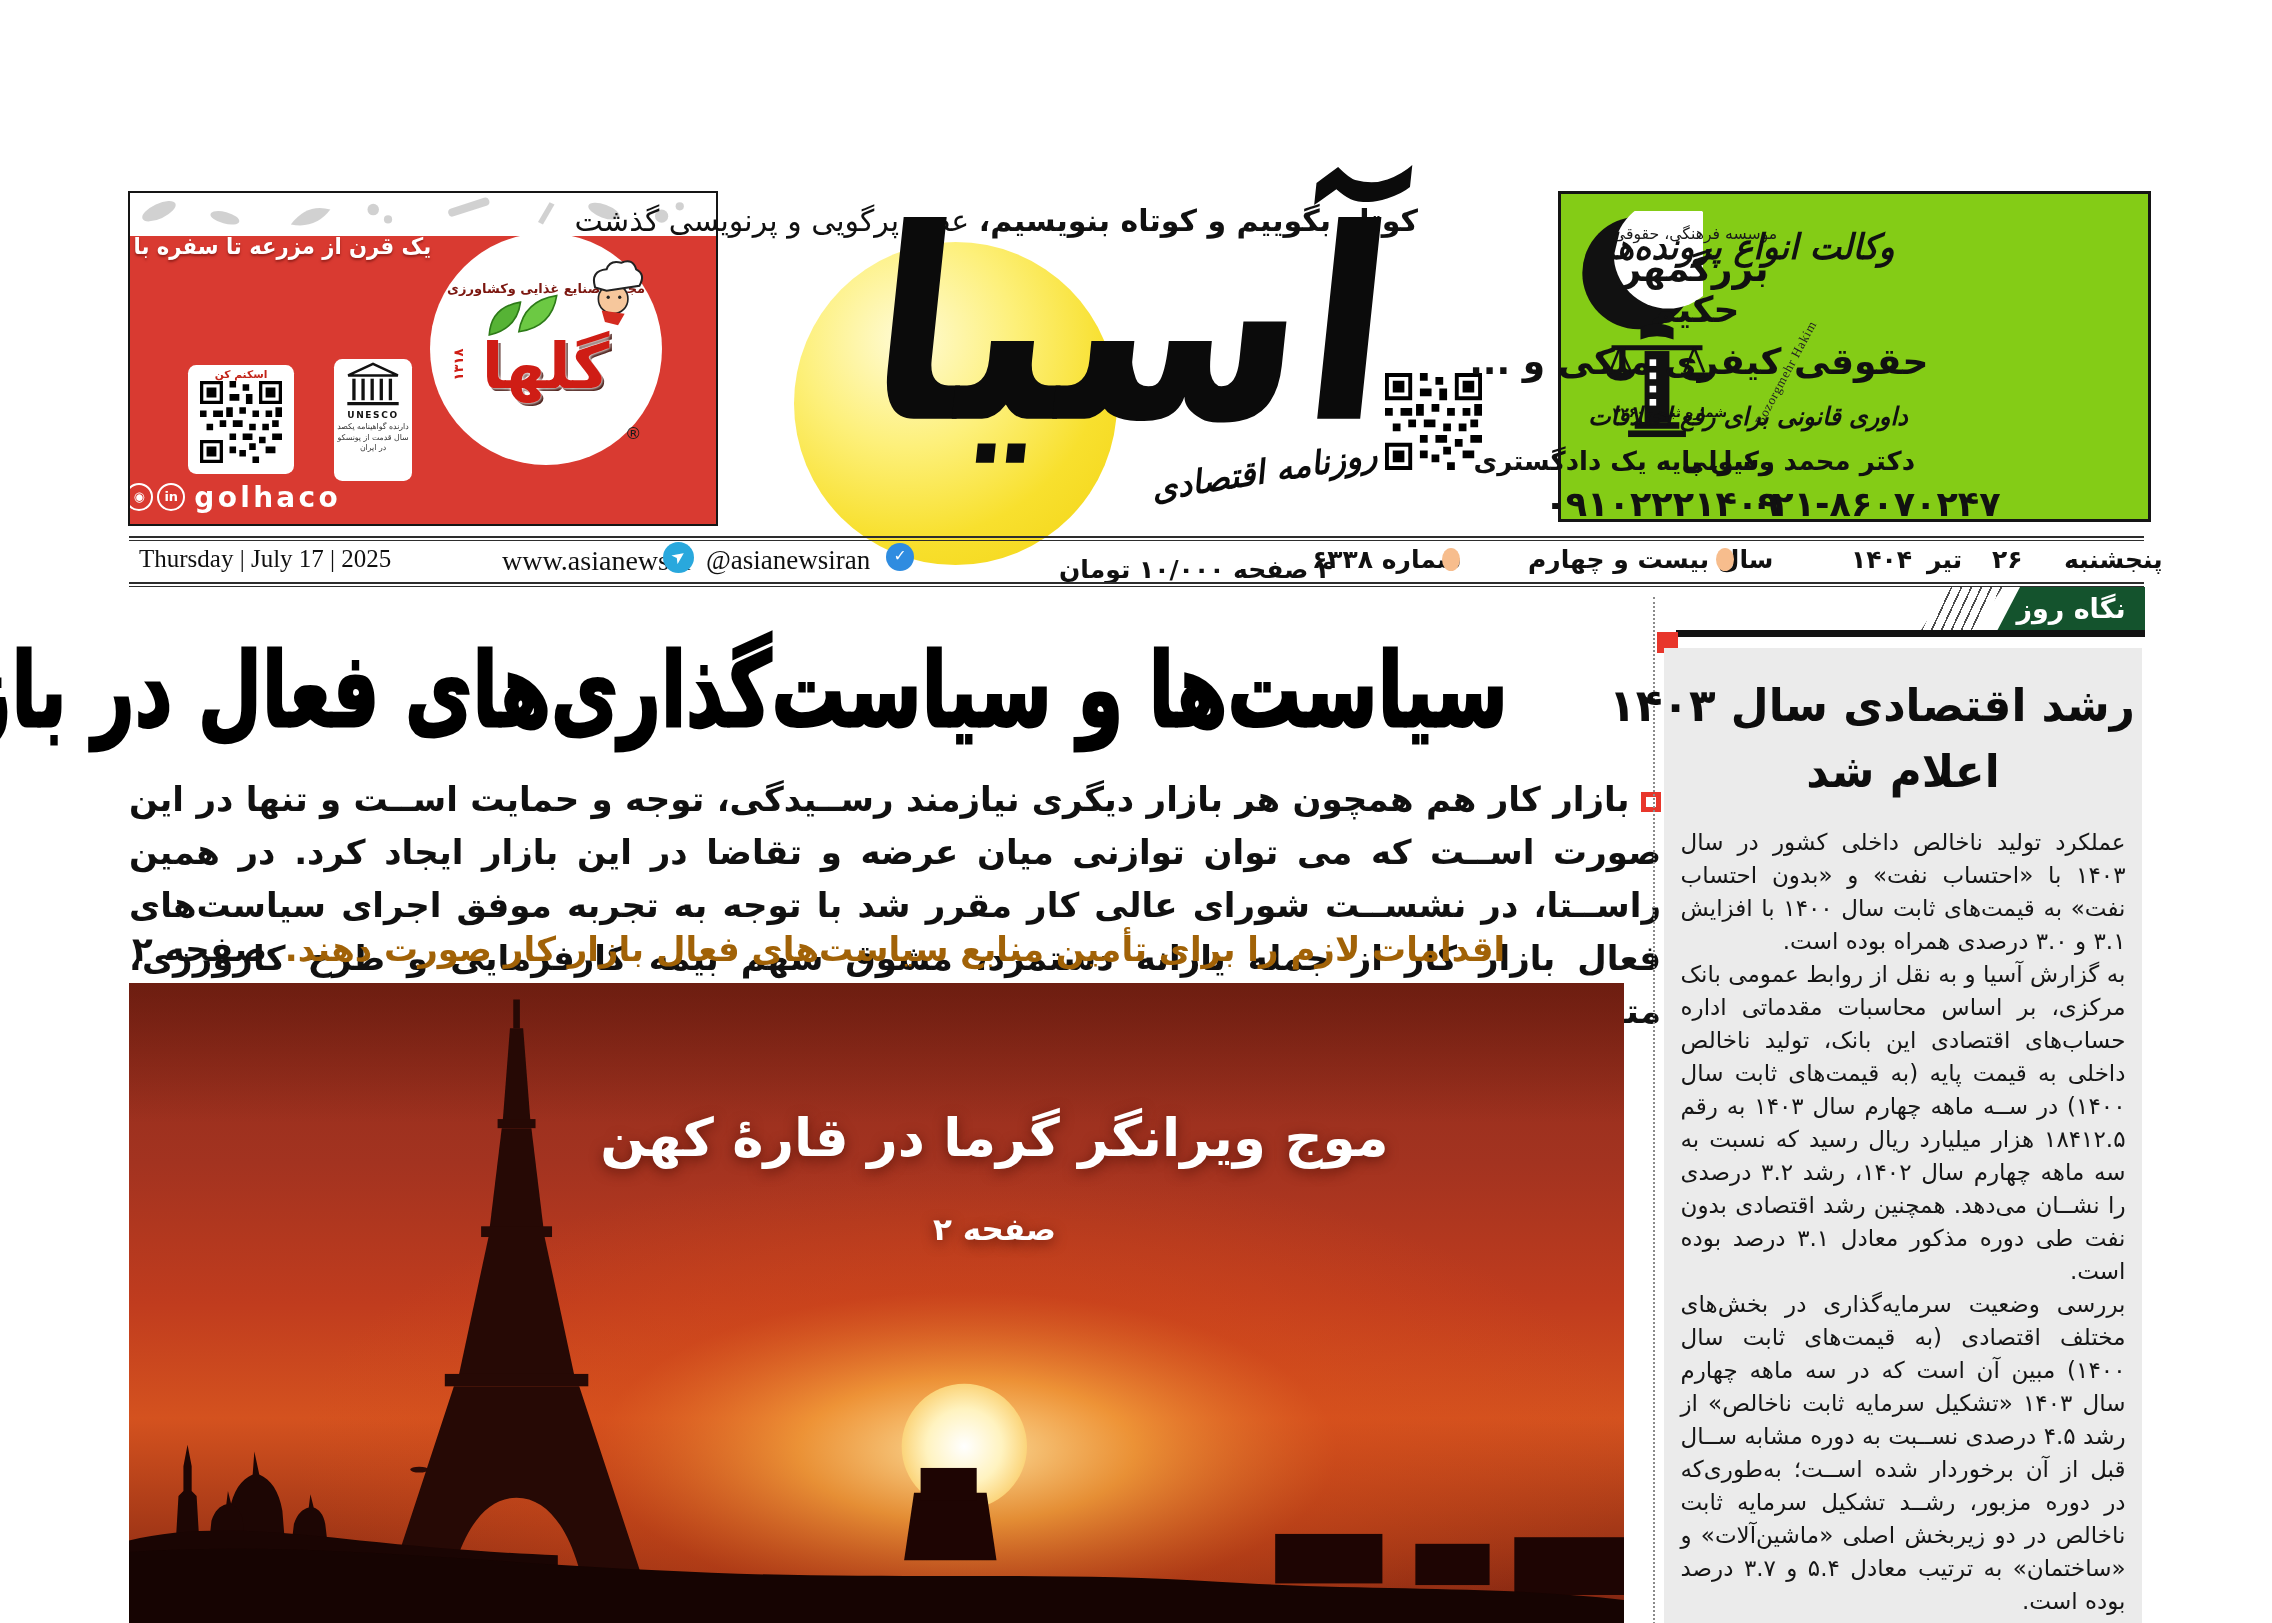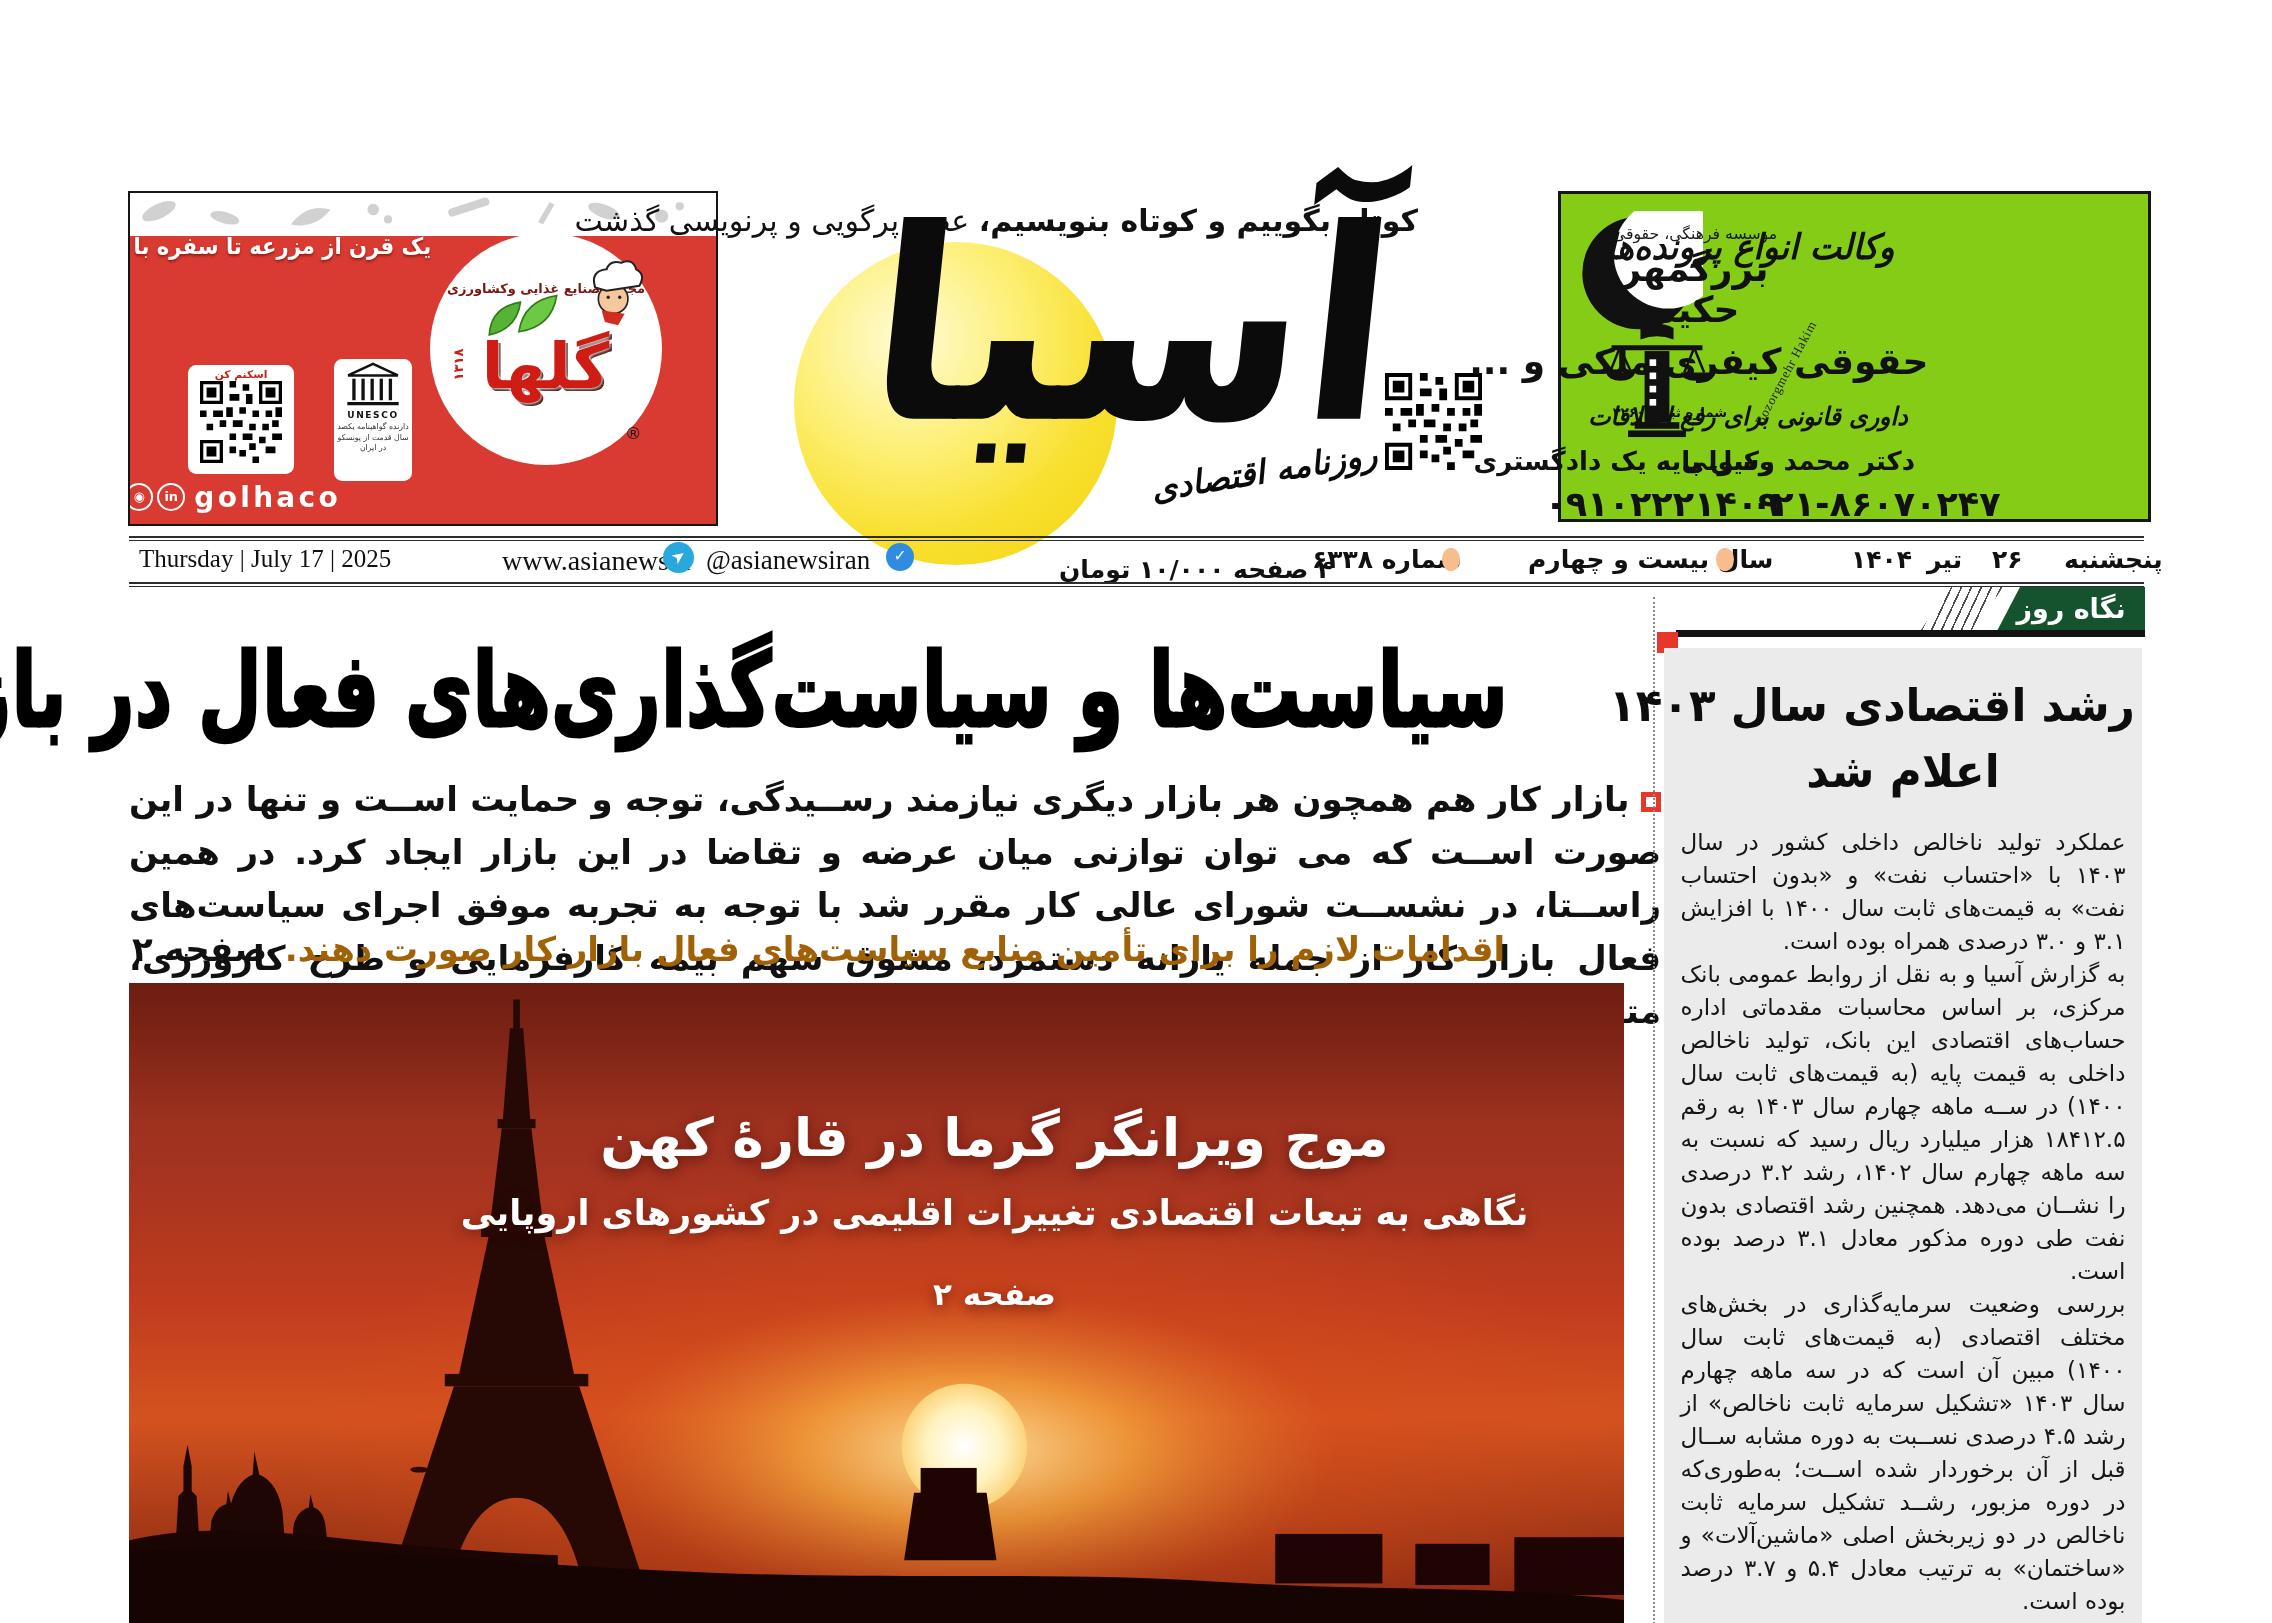--- a/index.html
+++ b/index.html
@@ -286,21 +286,20 @@
         <path d="M940,700 L952,618 L1040,618 L1052,700 Z"></path>
         <rect x="960" y="588" width="68" height="40"></rect>
         <rect x="1390" y="668" width="130" height="60"></rect>
         <rect x="1560" y="680" width="90" height="50"></rect>
         <rect x="1680" y="672" width="133" height="70"></rect>
       </g>
       <path d="M0,690 C200,676 420,702 640,712 C900,726 1100,712 1320,726 C1520,738 1660,730 1813,748 L1813,776 L0,776 Z" fill="#160402"></path>
     </svg>
     <div class="ph-overlay">
       <div class="ph-headline">موج ویرانگر گرما در قارهٔ کهن</div>
-      <div class="ph-subhead">نگاهی به تبعات اقتصادی تغییرات اقلیمی در کشورهای اروپایی</div>
       <div class="ph-pageref">صفحه ۲</div>
     </div>
   </div>
 
   <div id="v-sep" class="abs"></div>
   <div id="sb-hatch" class="abs"></div>
   <div id="sb-tab" class="abs">نگاه روز</div>
   <div id="sb-rule" class="abs"></div>
   <div id="sb-redsq" class="abs"></div>
   <div id="sb-box" class="abs">

